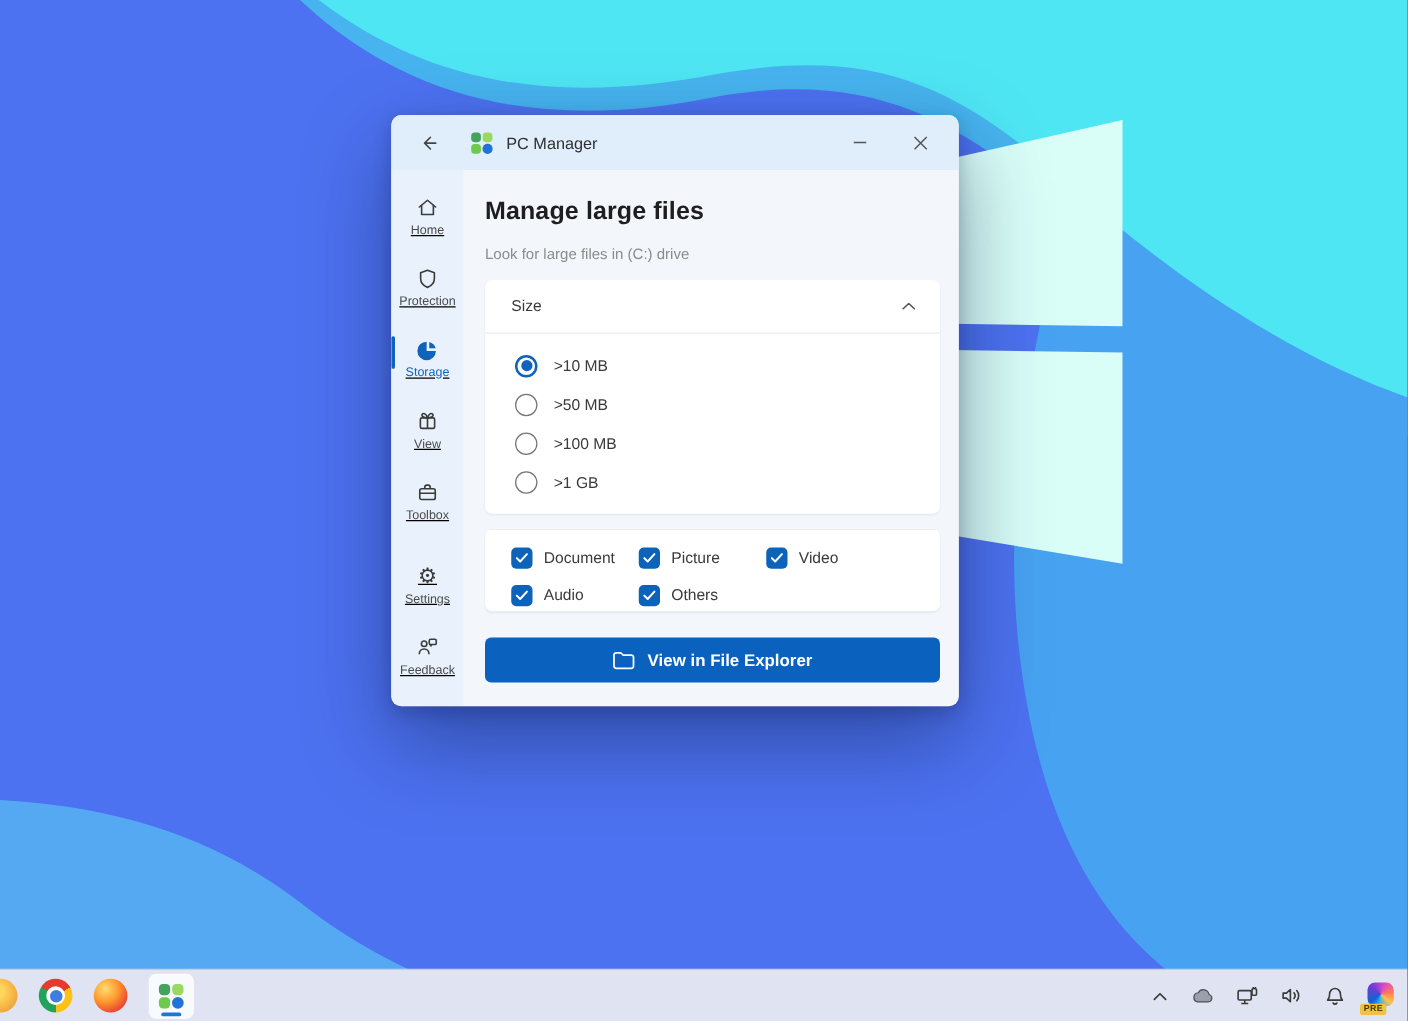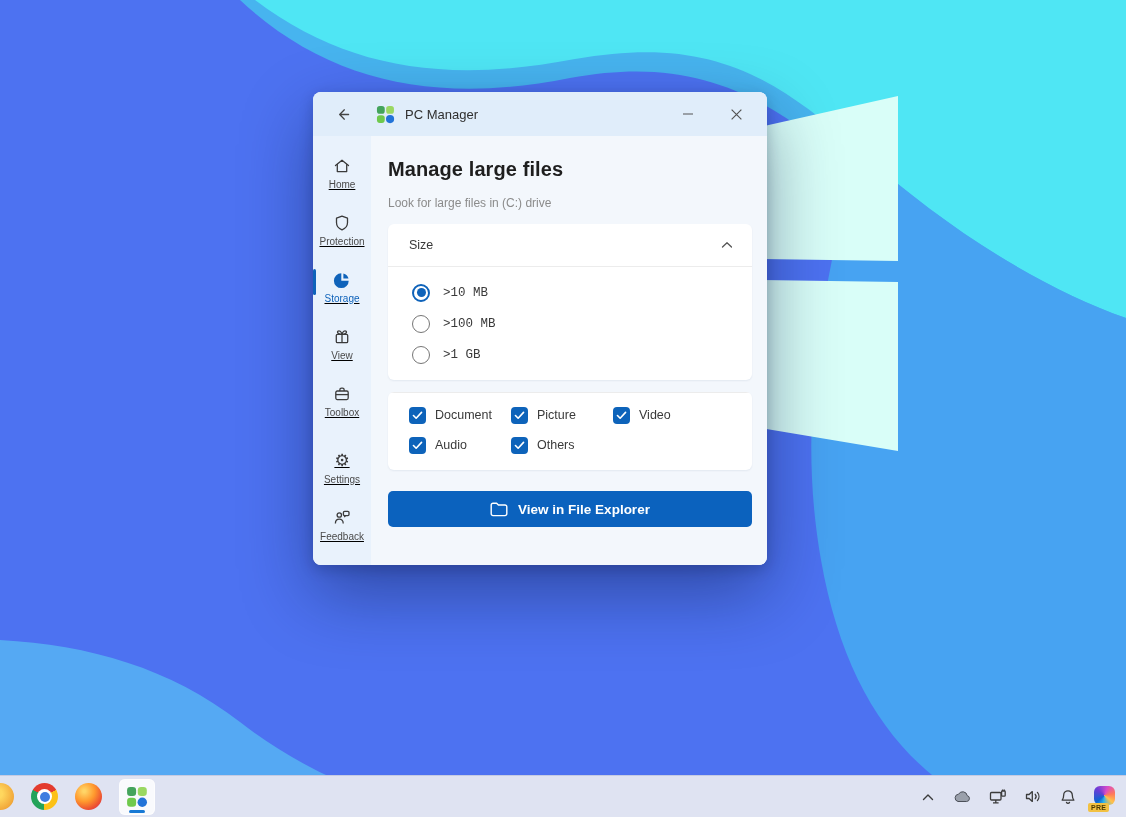--- a/index.html
+++ b/index.html
@@ -64,25 +64,25 @@
   .card-header .card-title { font-size:12.5px; color:#3a3a3a; }
   .card-divider { height:1px; background:#ececec; }
 
   .radio-list { padding:10px 0 10px 24px; }
   .radio-row { height:31px; display:flex; align-items:center; gap:13px; cursor:pointer; }
   .radio {
     width:18px; height:18px; border-radius:50%; border:1.5px solid #767676; background:#fff; position:relative; flex:0 0 18px;
   }
   .radio.selected { border:2px solid #0f63ba; }
   .radio.selected::after { content:""; position:absolute; inset:2.5px; border-radius:50%; background:#0f63ba; }
-  .radio-label { font-size:12.5px; color:#3a3a3a;font-family:Liberation Mono, monospace; }
+  .radio-label { font-size:12.5px; color:#3a3a3a; }
 
   .type-grid {
     display:grid; grid-template-columns:102px 102px 1fr; row-gap:13px;
-    padding:14px 14px 16px 21px;
+    padding:14px 14px 4px 21px;
   }
   .check-cell { display:flex; align-items:flex-start; gap:9px; cursor:pointer; }
   .checkbox {
     width:17px; height:17px; border-radius:4px; background:#0d63ba; flex:0 0 17px;
     display:flex; align-items:center; justify-content:center; margin-top:0px;
   }
   .check-label { font-size:12.5px; color:#3a3a3a; line-height:1.3; max-width:80px; }
 
   .action-button {
     margin-top:21px; height:36px; width:100%; border:none; border-radius:5px;
@@ -255,20 +255,24 @@
           <span class="card-title">Size</span>
           <svg width="12" height="8" viewBox="0 0 12 8">
             <polyline points="1.5,6 6,1.8 10.5,6" fill="none" stroke="#555" stroke-width="1.3" stroke-linecap="round" stroke-linejoin="round"></polyline>
           </svg>
         </div>
         <div class="card-divider"></div>
         <div class="radio-list">
           <div class="radio-row">
             <span class="radio selected"></span>
             <span class="radio-label">&gt;10 MB</span>
+          </div>
+          <div class="radio-row">
+            <span class="radio"></span>
+            <span class="radio-label">&gt;50 MB</span>
           </div>
           <div class="radio-row">
             <span class="radio"></span>
             <span class="radio-label">&gt;100 MB</span>
           </div>
           <div class="radio-row">
             <span class="radio"></span>
             <span class="radio-label">&gt;1 GB</span>
           </div>
         </div>

